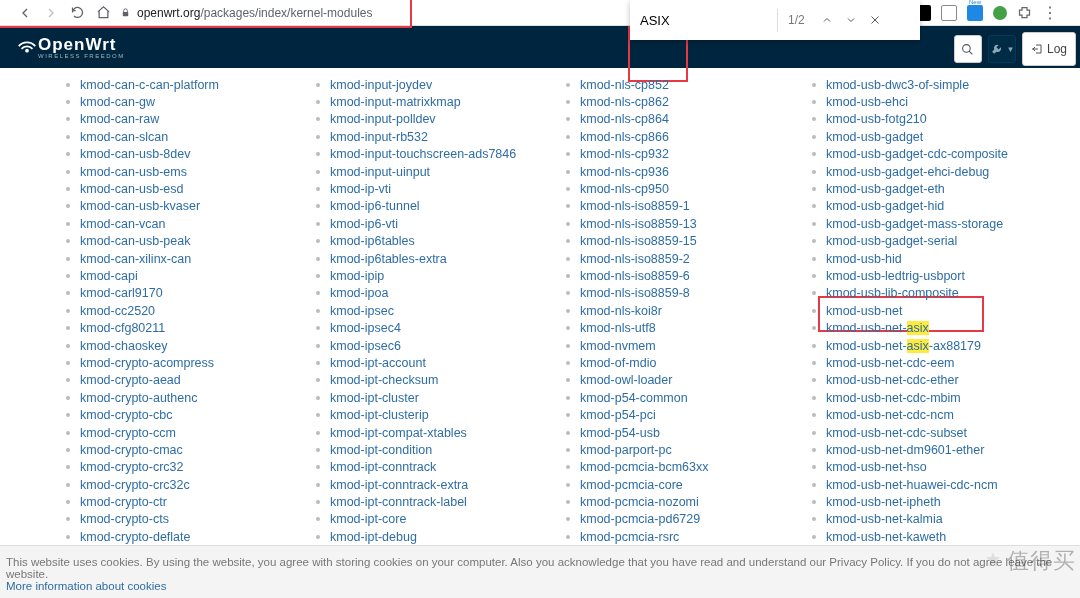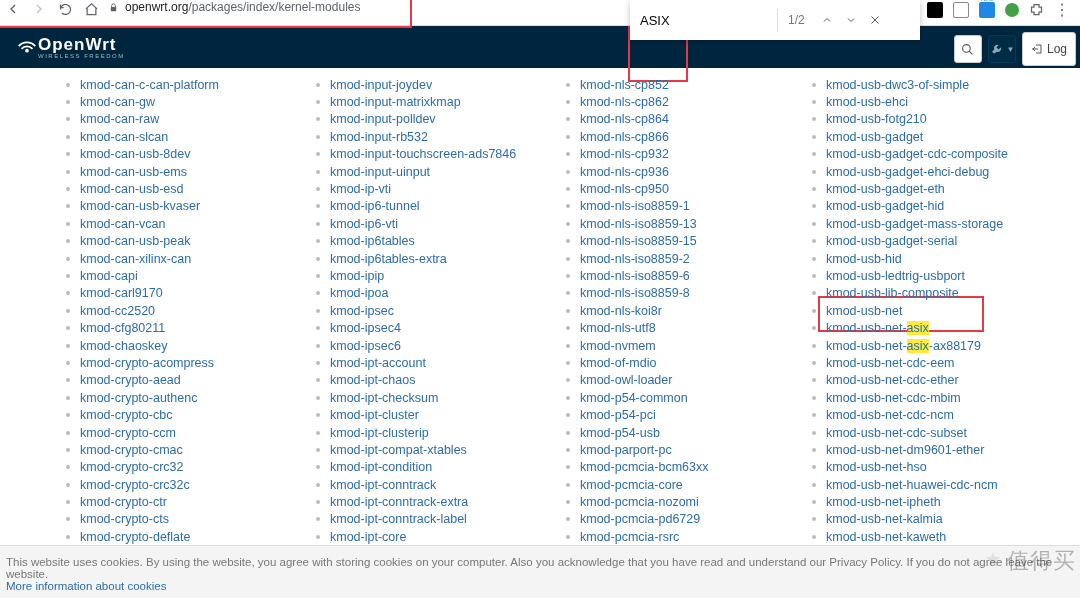--- a/index.html
+++ b/index.html
@@ -1,19 +1,19 @@
 <!DOCTYPE html>
 <html><head>
 <meta charset="utf-8">
 <style>
   * { margin: 0; padding: 0; box-sizing: border-box; font-family: Arial, Helvetica, sans-serif; }
   body { width: 1080px; height: 598px; overflow: hidden; background: #fff; position: relative; }
 
   
-  .chrome-bar { height: 26px; background: #fff; display: flex; align-items: flex-start; padding: 0 4px; gap: 8px; border-bottom: 1px solid #e0e0e0; }
+  .chrome-bar { height: 26px; background: #fff; display: flex; align-items: center; padding: 0 16px; gap: 8px; border-bottom: 1px solid #e0e0e0; }
   .nav-icon { width: 18px; height: 18px; display: flex; align-items: center; justify-content: center; color: #5f6368; }
   .addr { display: flex; align-items: center; gap: 6px; flex: 0 0 auto; font-size: 12px; color: #5f6368; }
   .addr .host { color: #202124; }
   .ext-icons { margin-left: auto; display: flex; align-items: center; gap: 10px; padding-right: 6px; }
   .ext-icons .sq { width: 16px; height: 16px; border: 1px solid #888; border-radius: 2px; }
   .ext-icons .dot { width: 14px; height: 14px; border-radius: 50%; }
   .addr-highlight-box { position:absolute; border:2px solid #e63946; pointer-events:none; }
 
   
   .owrt-header { height: 42px; background: #00263f; display: flex; align-items: center; padding: 0 16px; color: #fff; position:relative; }
@@ -342,24 +342,20 @@
           <li>
             <span class="bullet"></span>
             <a href="#">kmod-ipsec6</a>
           </li>
           <li>
             <span class="bullet"></span>
             <a href="#">kmod-ipt-account</a>
           </li>
           <li>
             <span class="bullet"></span>
-            <a href="#">kmod-ipt-chaos</a>
-          </li>
-          <li>
-            <span class="bullet"></span>
             <a href="#">kmod-ipt-checksum</a>
           </li>
           <li>
             <span class="bullet"></span>
             <a href="#">kmod-ipt-cluster</a>
           </li>
           <li>
             <span class="bullet"></span>
             <a href="#">kmod-ipt-clusterip</a>
           </li>

